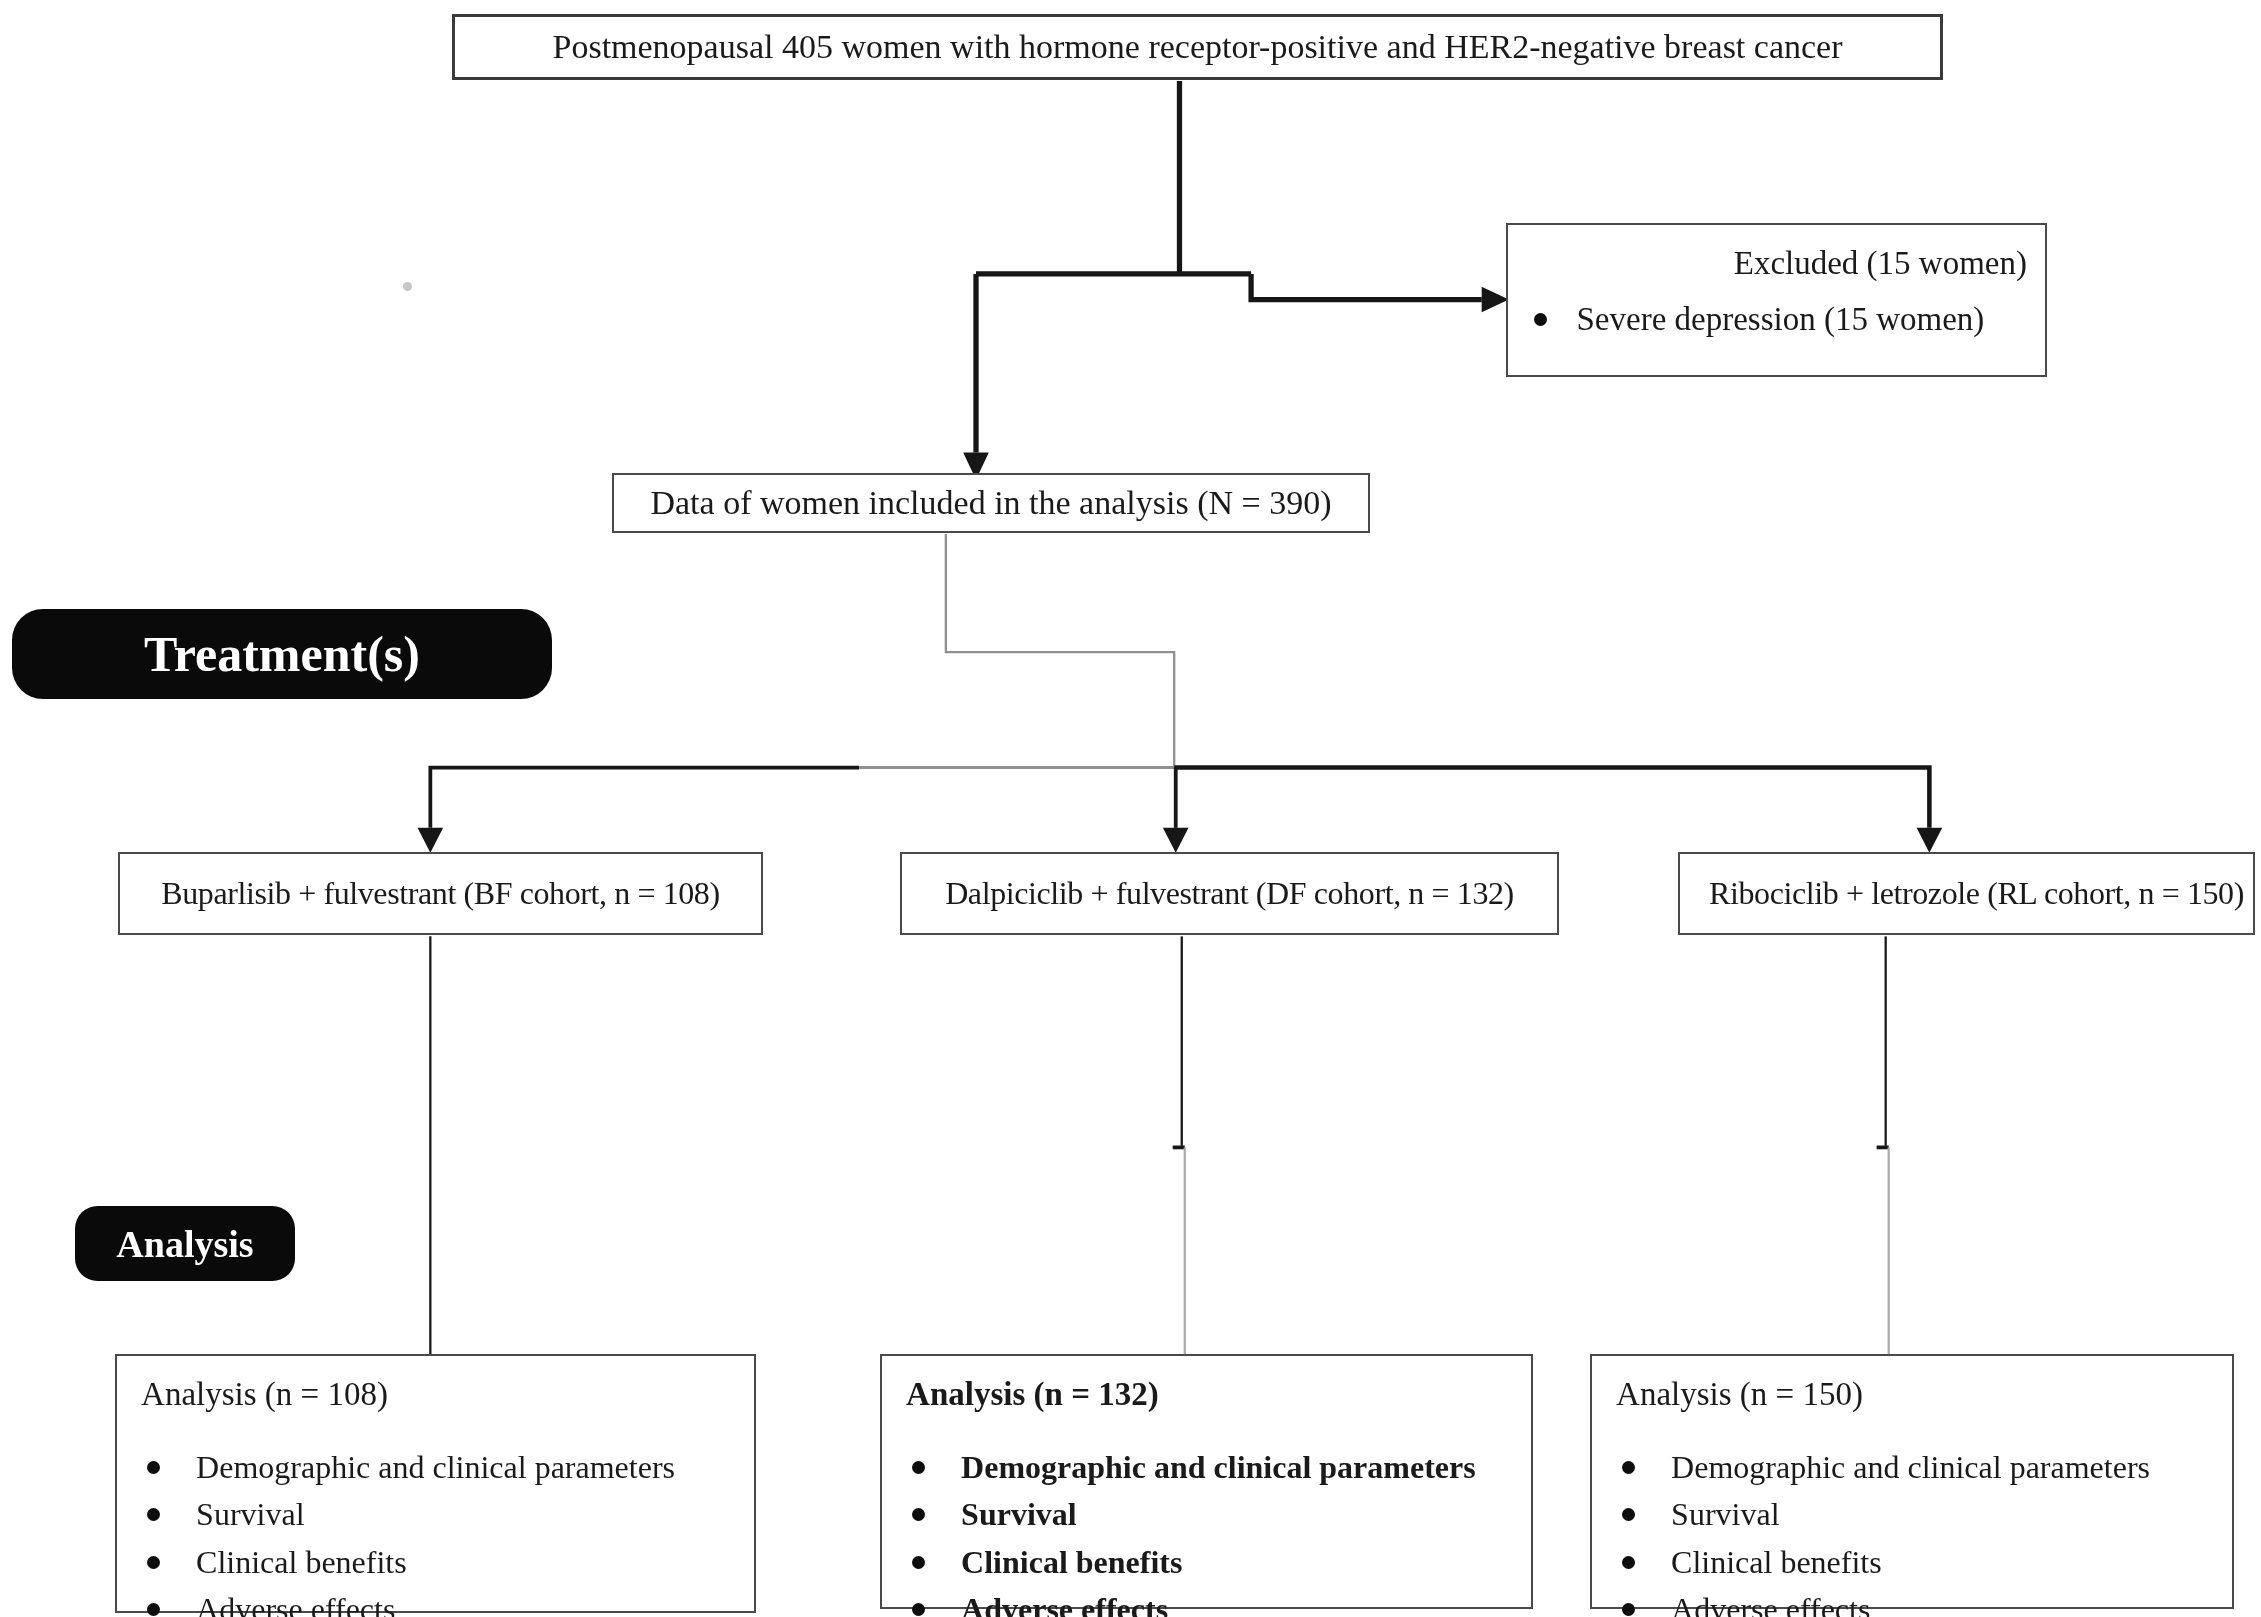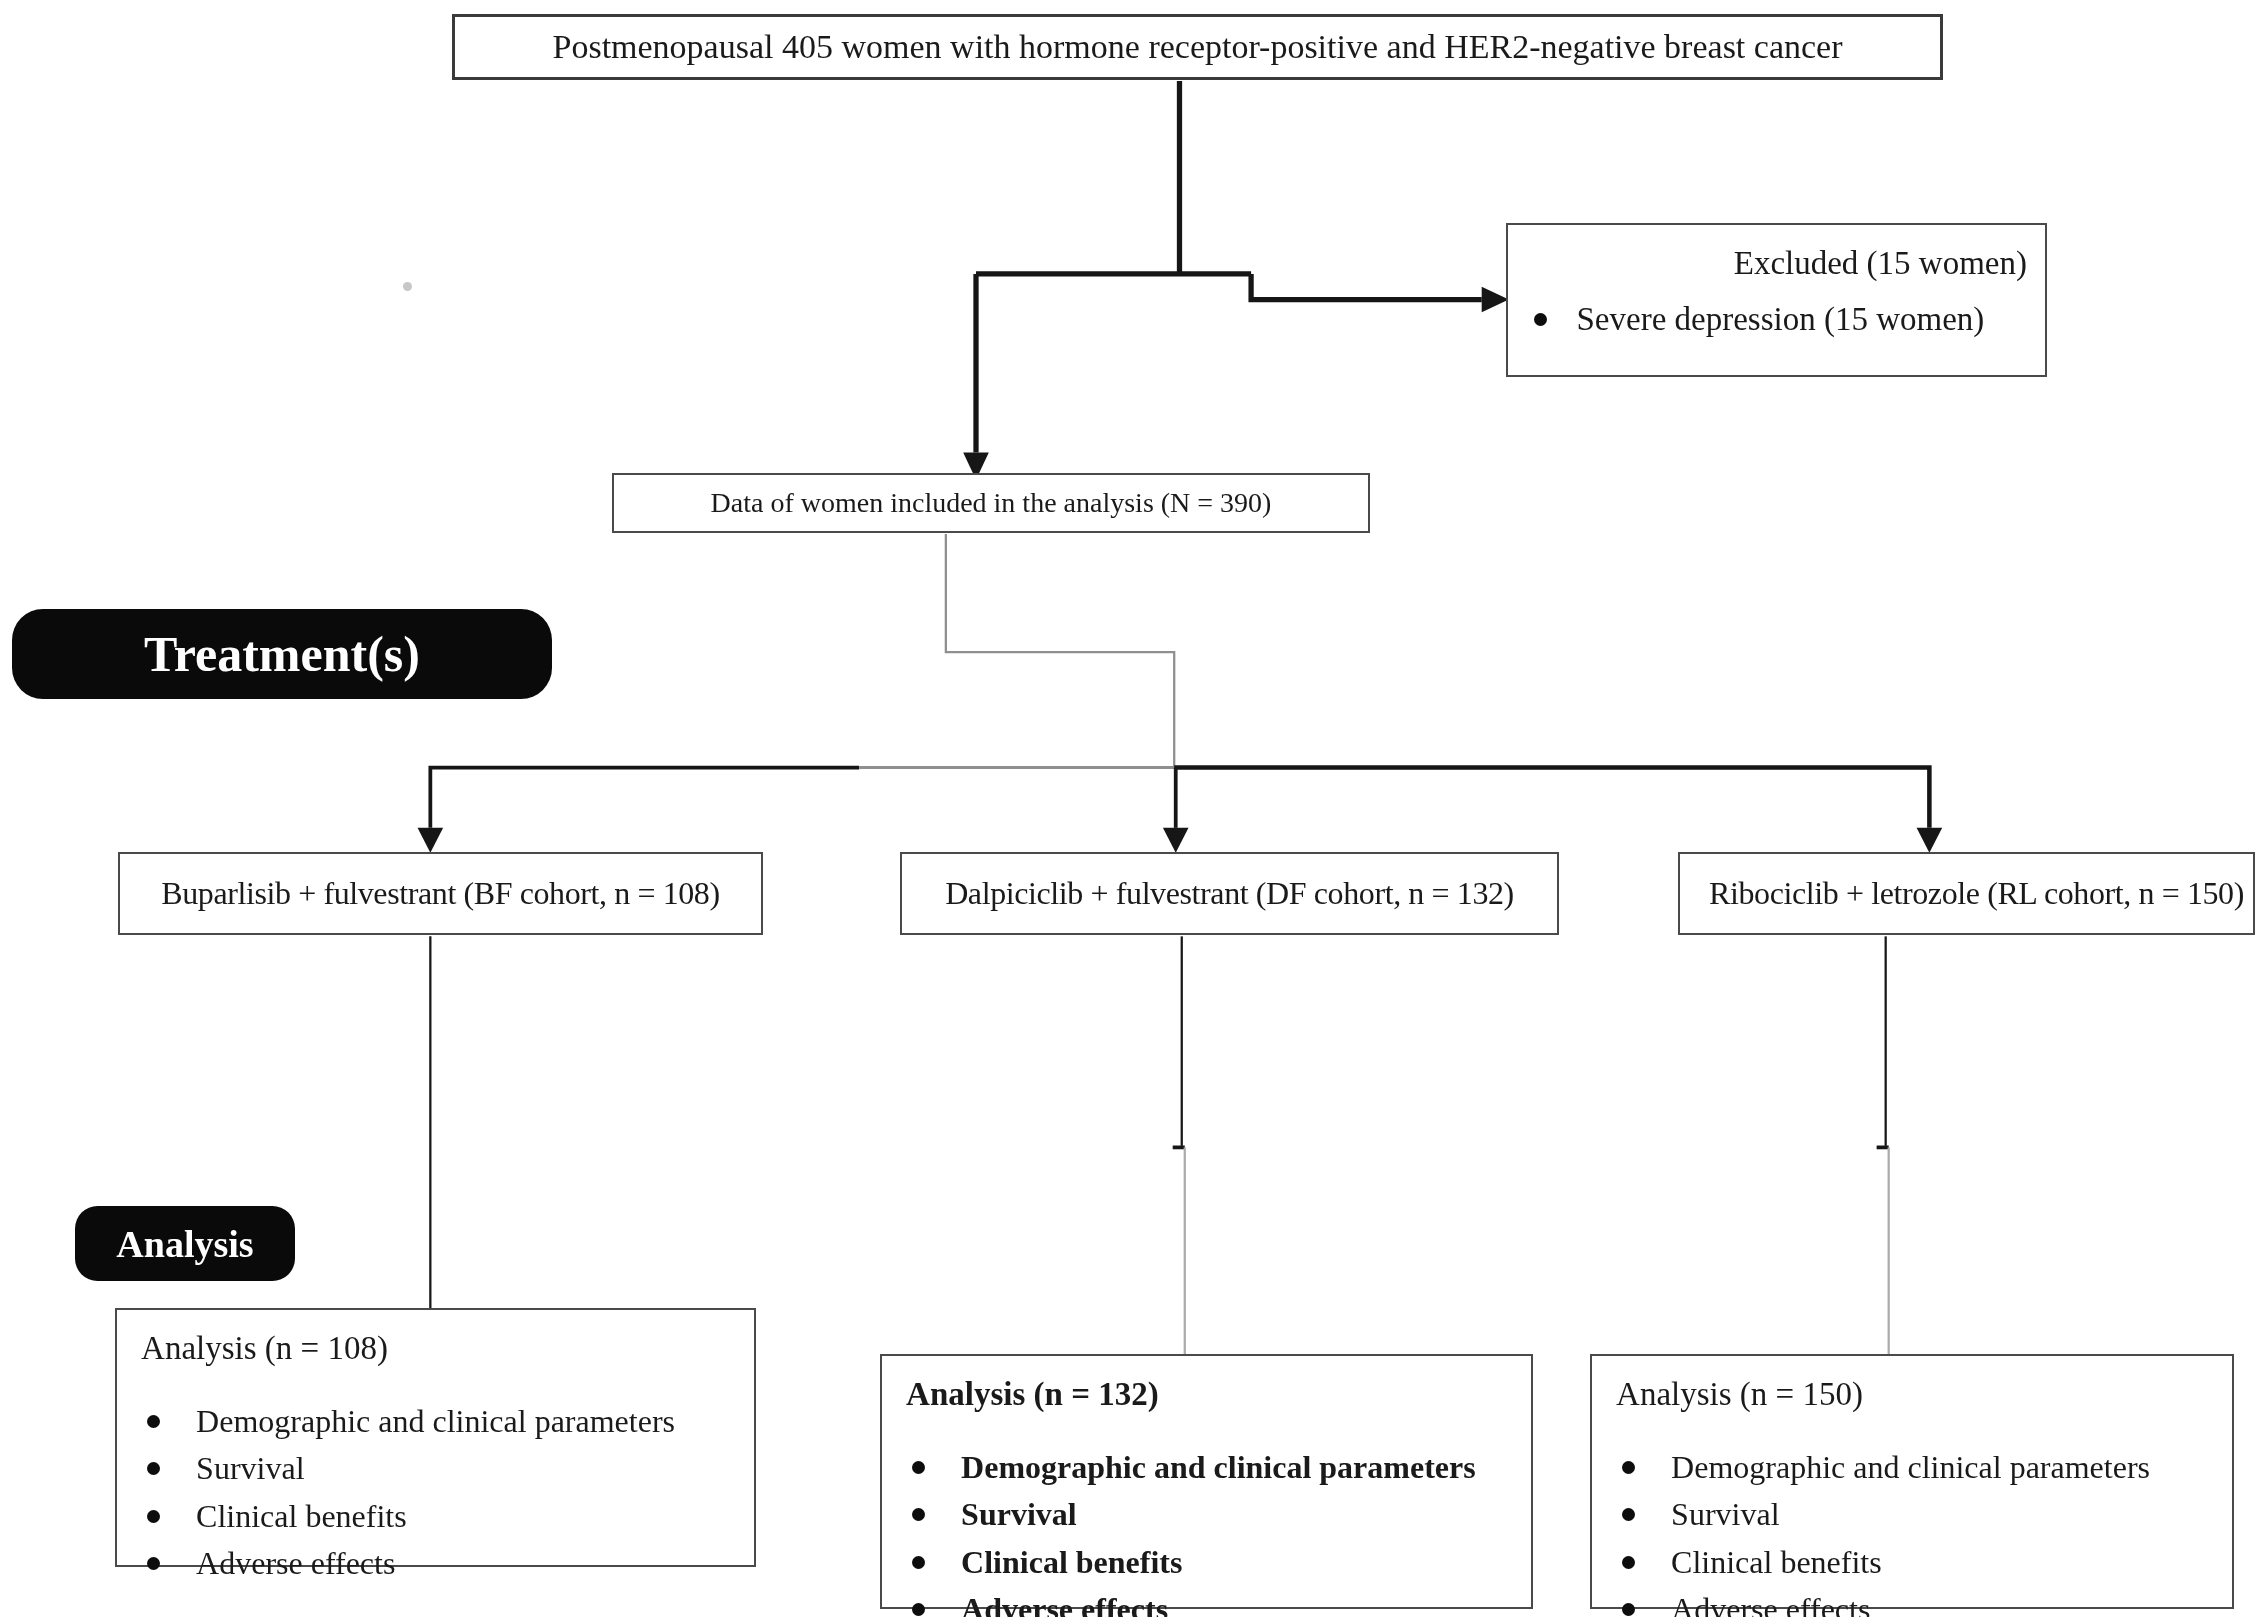--- a/index.html
+++ b/index.html
@@ -22,21 +22,21 @@
   .line-dark{stroke:var(--line-dark);fill:none;}
   .line-gray{stroke:var(--line-gray);fill:none;}
   .line-light{stroke:var(--line-light);fill:none;}
   .arrowhead{fill:var(--line-dark);stroke:none;}
   .box{
     position:absolute;background:#ffffff;border:2.3px solid var(--box-border);
     box-sizing:border-box;
   }
   .center-text{display:flex;align-items:center;justify-content:center;text-align:center;}
   .title-box{border-width:3px;border-color:#3a3a3a;font-size:34px;}
-  .included-box{font-size:28px;}
+  .included-box{font-size:34px;}
   .cohort-box{font-size:32px;letter-spacing:-0.4px;}
   .excluded-box{font-size:33px;padding:19.6px 18px;text-align:right;}
   .excluded-box .box-title{margin:0 0 19.6px 4.5px;}
   .analysis-box{font-size:32px;padding:19.6px 22.6px;}
   .analysis-box .box-title{font-size:33px;margin:0 0 36px 1.5px;}
   .bullet-row{display:flex;align-items:center;margin:10.6px 0 10.6px 7.5px;}
   .bullet{
     width:13px;height:13px;border-radius:50%;background:#0d0d0d;
     flex:0 0 auto;margin-right:36px;
   }
@@ -119,21 +119,21 @@
     <span>Dalpiciclib + fulvestrant (DF cohort, n = 132)</span>
   </div>
   <div class="box center-text cohort-box" style="left:1678px;top:852px;width:577px;height:83px;padding-left:20px;">
     <span>Ribociclib + letrozole (RL cohort, n = 150)</span>
   </div>
 
   <div class="stage-label analysis" style="left:75px;top:1206px;width:220px;height:75px;">
     <span>Analysis</span>
   </div>
 
-  <div class="box analysis-box" style="left:115px;top:1308px;width:641px;height:259px;">
+  <div class="box analysis-box" style="left:115px;top:1354px;width:641px;height:259px;">
     <div class="box-title">Analysis (n = 108)</div>
     <div class="bullet-row">
       <span class="bullet"></span>
       <span>Demographic and clinical parameters</span>
     </div>
     <div class="bullet-row">
       <span class="bullet"></span>
       <span>Survival</span>
     </div>
     <div class="bullet-row">

